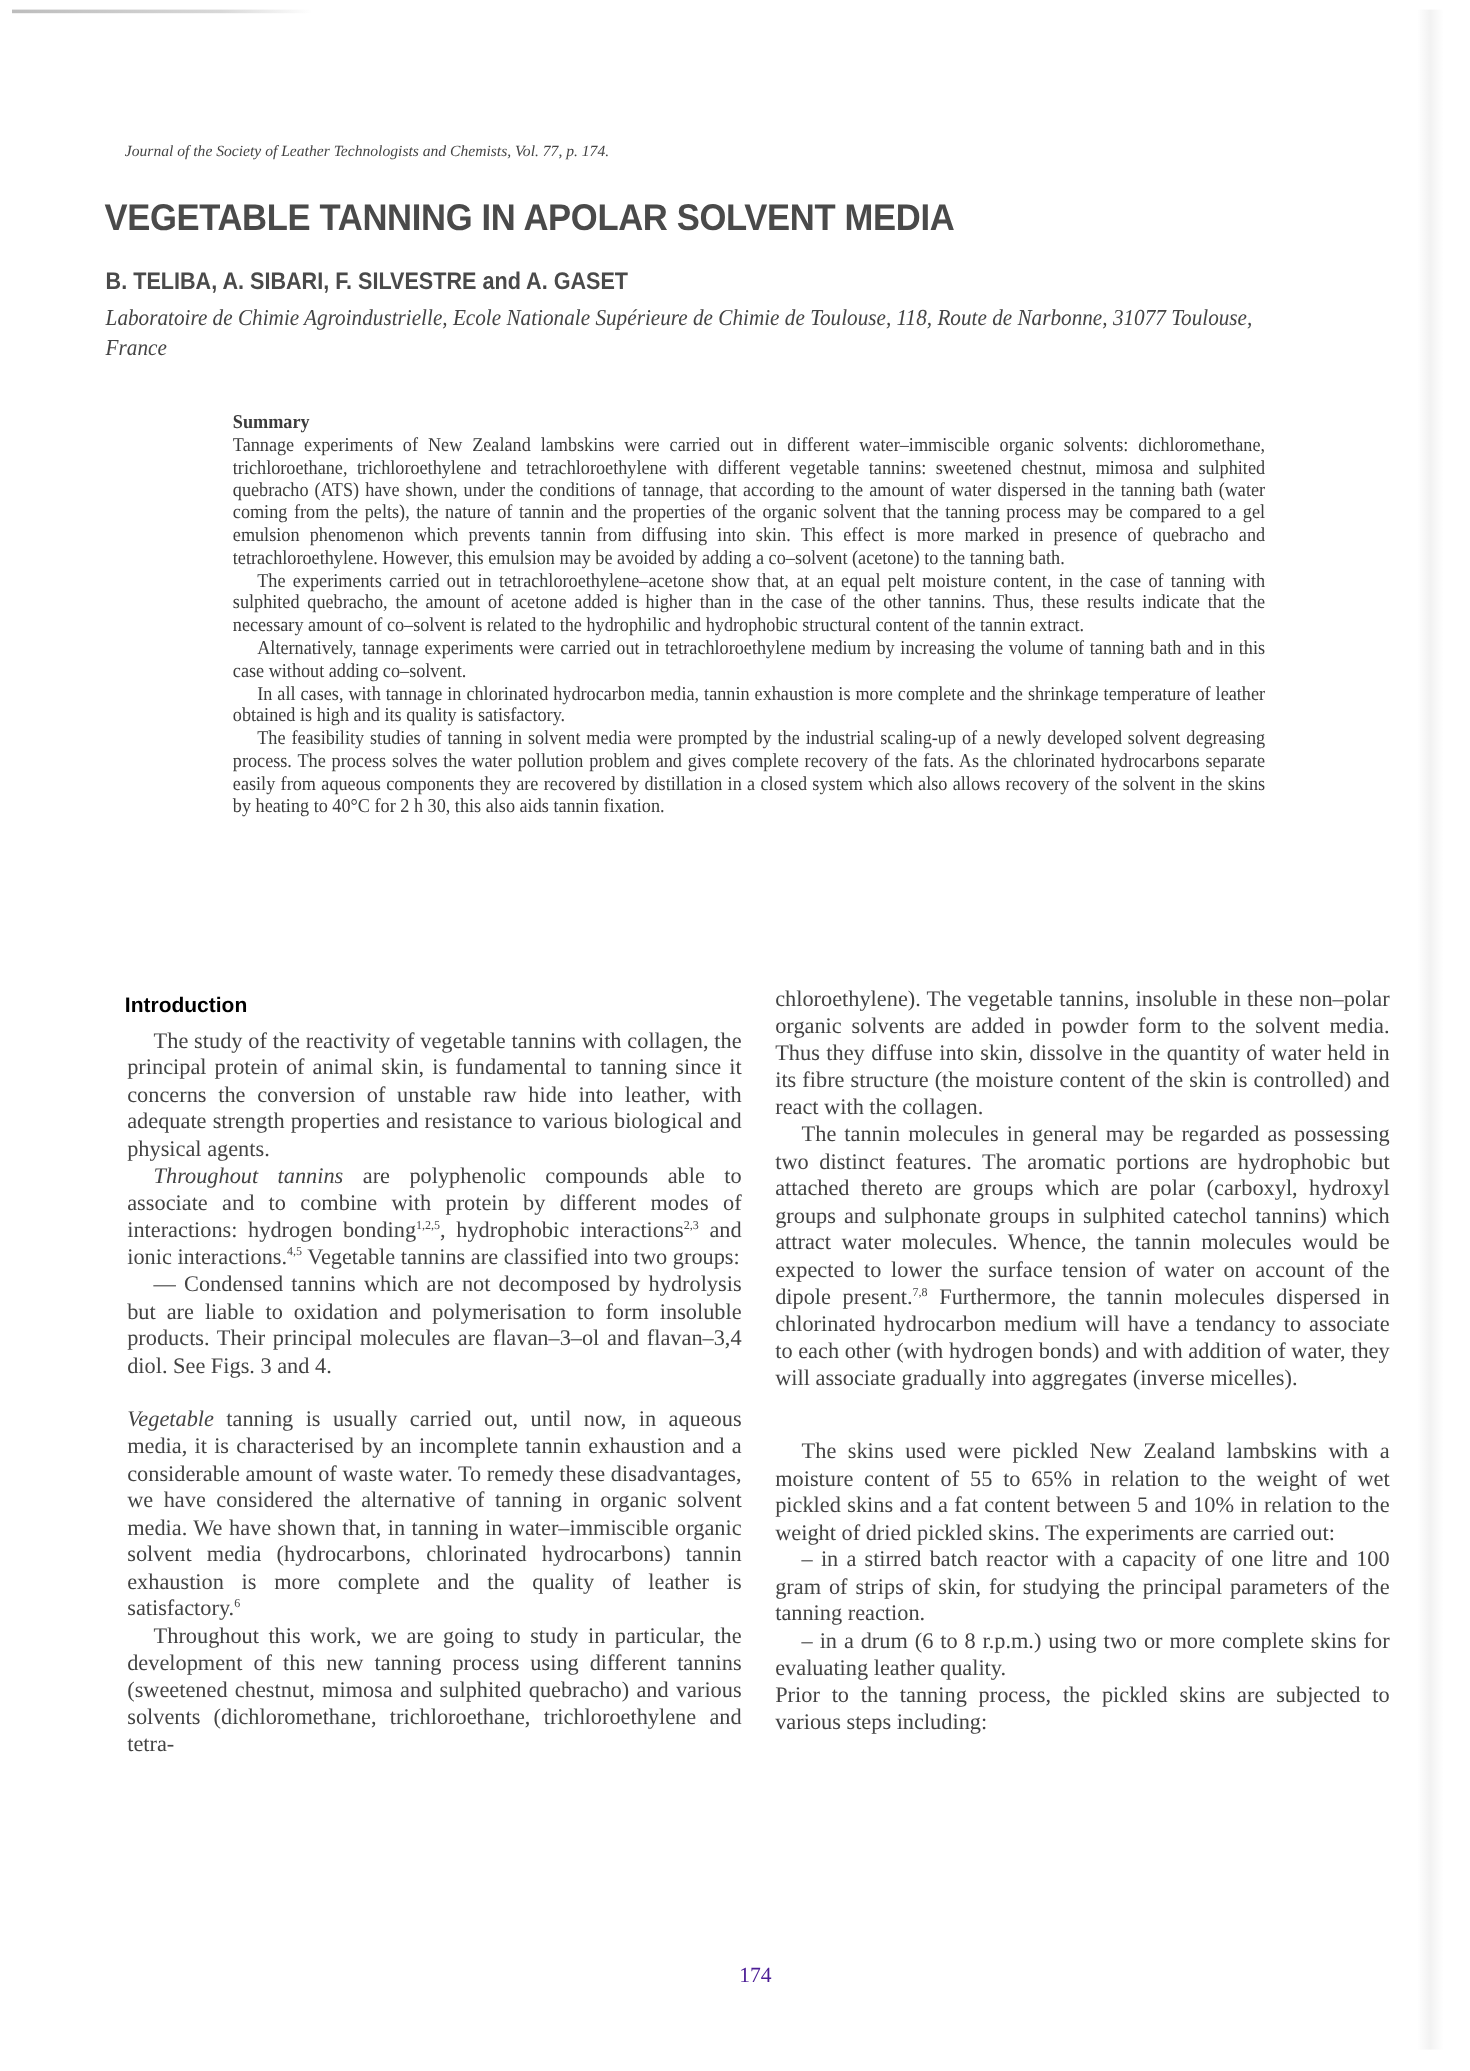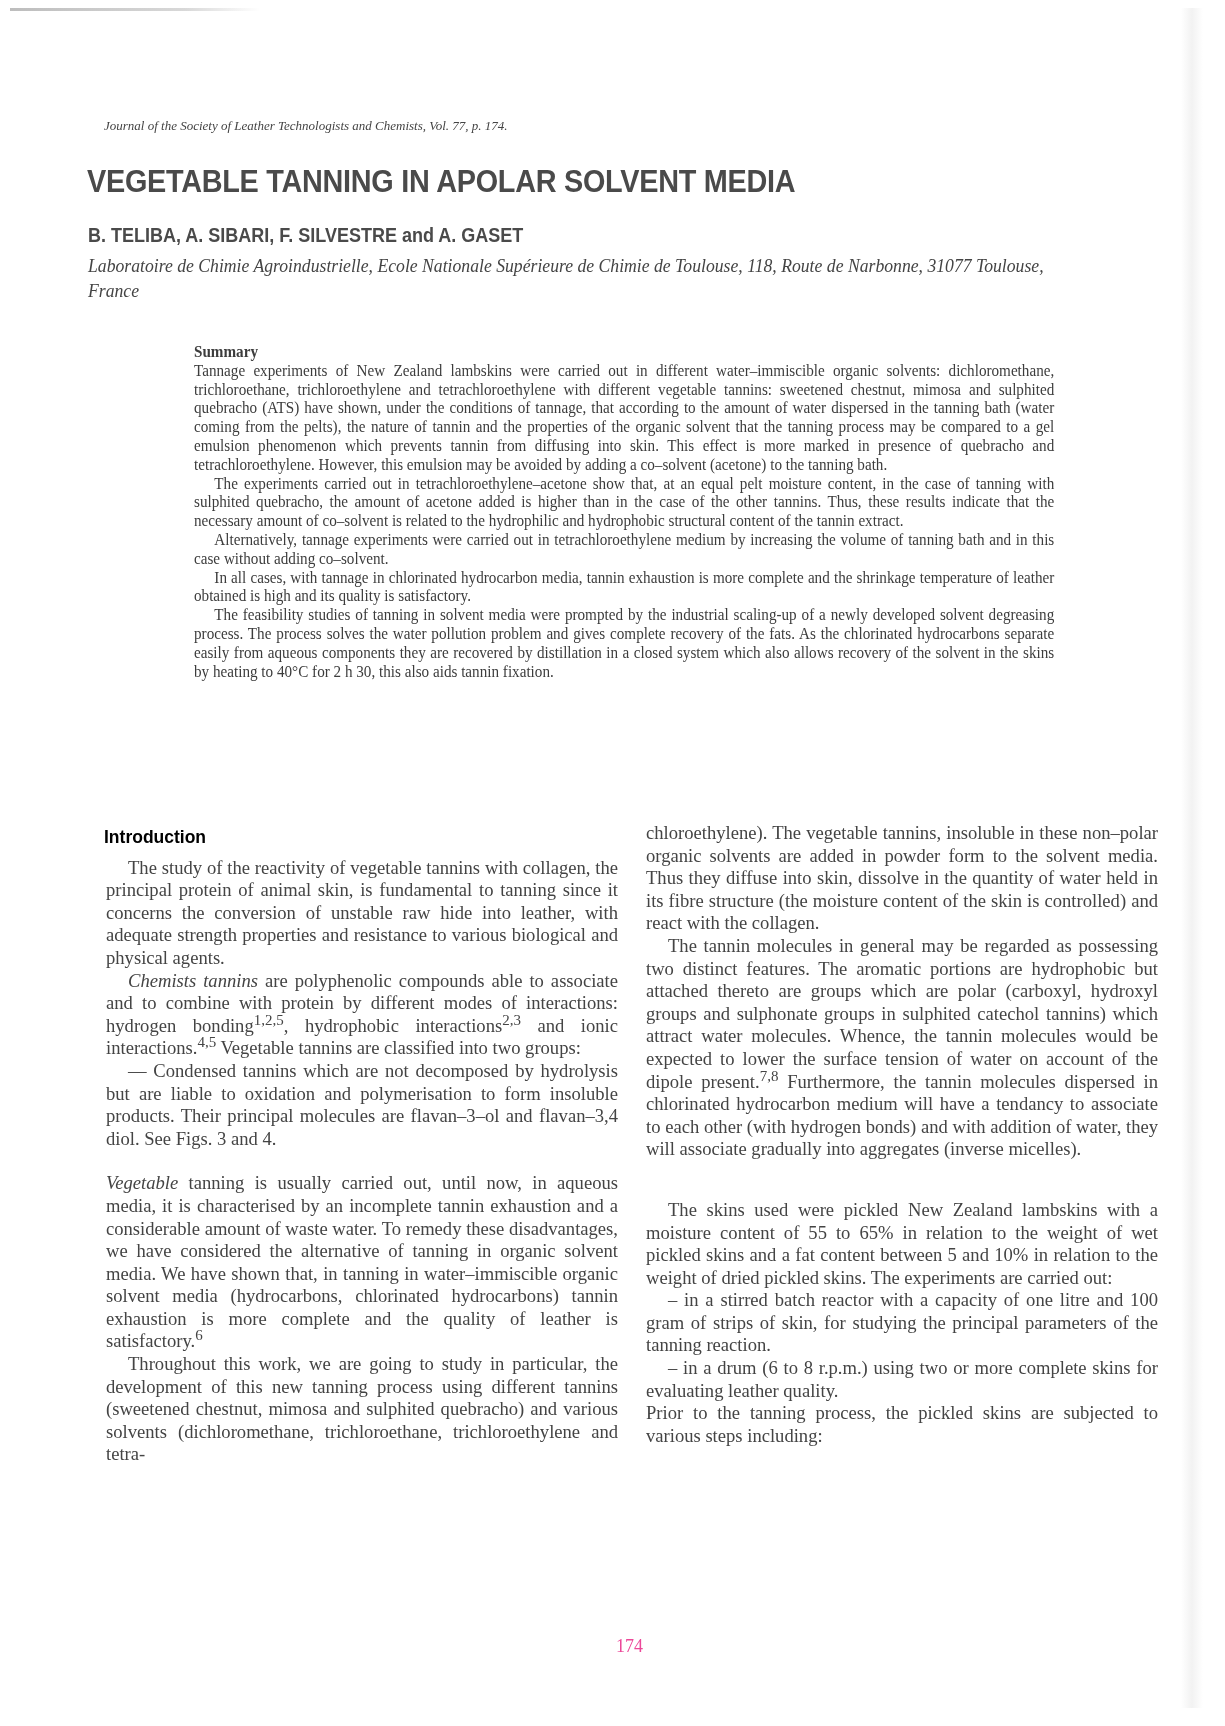--- a/index.html
+++ b/index.html
@@ -59,25 +59,25 @@
     .col p { margin: 0; text-indent: 22px; }
     .col p.noindent { text-indent: 0; }
     .col p.gap { margin-top: 22px; }
     .col-left { left: 106px; top: 826px; }
     .col-right { left: 646px; top: 822px; }
     .sec-head {
       font-family: "Liberation Sans", sans-serif; font-weight: bold;
       font-size: 17.5px; color: #000000; margin: 0 0 8px 0;
     }
     .col-left .sec-head { margin-left: -2px; }
-    sup { font-size: 15px; line-height: 0; }
+    sup { font-size: 10px; line-height: 0; }
     .right-exp { margin-top: 38px; }
     .pageno {
       position: absolute; left: 616px; top: 1636px;
-      font-size: 18px; color: #ec4899;
+      font-size: 18px; color: #4c1d95;
     }
   </style>
 </head>
 <body>
 
 <div class="scan-line"></div>
 <div class="edge-shadow"></div>
 
 <div class="journal">Journal of the Society of Leather Technologists and Chemists, Vol. 77, p. 174.</div>
 <div class="title">VEGETABLE TANNING IN APOLAR SOLVENT MEDIA</div>
@@ -89,21 +89,21 @@
   <p class="first">Tannage experiments of New Zealand lambskins were carried out in different water–immiscible organic solvents: dichloromethane, trichloroethane, trichloroethylene and tetrachloroethylene with different vegetable tannins: sweetened chestnut, mimosa and sulphited quebracho (ATS) have shown, under the conditions of tannage, that according to the amount of water dispersed in the tanning bath (water coming from the pelts), the nature of tannin and the properties of the organic solvent that the tanning process may be compared to a gel emulsion phenomenon which prevents tannin from diffusing into skin. This effect is more marked in presence of quebracho and tetrachloroethylene. However, this emulsion may be avoided by adding a co–solvent (acetone) to the tanning bath.</p>
   <p>The experiments carried out in tetrachloroethylene–acetone show that, at an equal pelt moisture content, in the case of tanning with sulphited quebracho, the amount of acetone added is higher than in the case of the other tannins. Thus, these results indicate that the necessary amount of co–solvent is related to the hydrophilic and hydrophobic structural content of the tannin extract.</p>
   <p>Alternatively, tannage experiments were carried out in tetrachloroethylene medium by increasing the volume of tanning bath and in this case without adding co–solvent.</p>
   <p>In all cases, with tannage in chlorinated hydrocarbon media, tannin exhaustion is more complete and the shrinkage temperature of leather obtained is high and its quality is satisfactory.</p>
   <p>The feasibility studies of tanning in solvent media were prompted by the industrial scaling-up of a newly developed solvent degreasing process. The process solves the water pollution problem and gives complete recovery of the fats. As the chlorinated hydrocarbons separate easily from aqueous components they are recovered by distillation in a closed system which also allows recovery of the solvent in the skins by heating to 40°C for 2 h 30, this also aids tannin fixation.</p>
 </div>
 
 <div class="col col-left">
   <div class="sec-head">Introduction</div>
   <p>The study of the reactivity of vegetable tannins with collagen, the principal protein of animal skin, is fundamental to tanning since it concerns the conversion of unstable raw hide into leather, with adequate strength properties and resistance to various biological and physical agents.</p>
-  <p><i>Chemists tannins</i><span> are polyphenolic compounds able to associate and to combine with protein by different modes of interactions: hydrogen bonding</span><sup>1,2,5</sup><span>, hydrophobic interactions</span><sup>2,3</sup><span> and ionic interactions.</span><sup>4,5</sup><span> Vegetable tannins are classified into two groups:</span></p>
+  <p><i>Throughout tannins</i><span> are polyphenolic compounds able to associate and to combine with protein by different modes of interactions: hydrogen bonding</span><sup>1,2,5</sup><span>, hydrophobic interactions</span><sup>2,3</sup><span> and ionic interactions.</span><sup>4,5</sup><span> Vegetable tannins are classified into two groups:</span></p>
   <p>— Condensed tannins which are not decomposed by hydrolysis but are liable to oxidation and polymerisation to form insoluble products. Their principal molecules are flavan–3–ol and flavan–3,4 diol. See Figs. 3 and 4.</p>
   <p class="noindent gap"><i>Vegetable</i><span> tanning is usually carried out, until now, in aqueous media, it is characterised by an incomplete tannin exhaustion and a considerable amount of waste water. To remedy these disadvantages, we have considered the alternative of tanning in organic solvent media. We have shown that, in tanning in water–immiscible organic solvent media (hydrocarbons, chlorinated hydrocarbons) tannin exhaustion is more complete and the quality of leather is satisfactory.</span><sup>6</sup></p>
   <p>Throughout this work, we are going to study in particular, the development of this new tanning process using different tannins (sweetened chestnut, mimosa and sulphited quebracho) and various solvents (dichloromethane, trichloroethane, trichloroethylene and tetra-</p>
 </div>
 
 <div class="col col-right">
   <p class="noindent">chloroethylene). The vegetable tannins, insoluble in these non–polar organic solvents are added in powder form to the solvent media. Thus they diffuse into skin, dissolve in the quantity of water held in its fibre structure (the moisture content of the skin is controlled) and react with the collagen.</p>
   <p><span>The tannin molecules in general may be regarded as possessing two distinct features. The aromatic portions are hydrophobic but attached thereto are groups which are polar (carboxyl, hydroxyl groups and sulphonate groups in sulphited catechol tannins) which attract water molecules. Whence, the tannin molecules would be expected to lower the surface tension of water on account of the dipole present.</span><sup>7,8</sup><span> Furthermore, the tannin molecules dispersed in chlorinated hydrocarbon medium will have a tendancy to associate to each other (with hydrogen bonds) and with addition of water, they will associate gradually into aggregates (inverse micelles).</span></p>
   <div class="right-exp">
     <p>The skins used were pickled New Zealand lambskins with a moisture content of 55 to 65% in relation to the weight of wet pickled skins and a fat content between 5 and 10% in relation to the weight of dried pickled skins. The experiments are carried out:</p>

